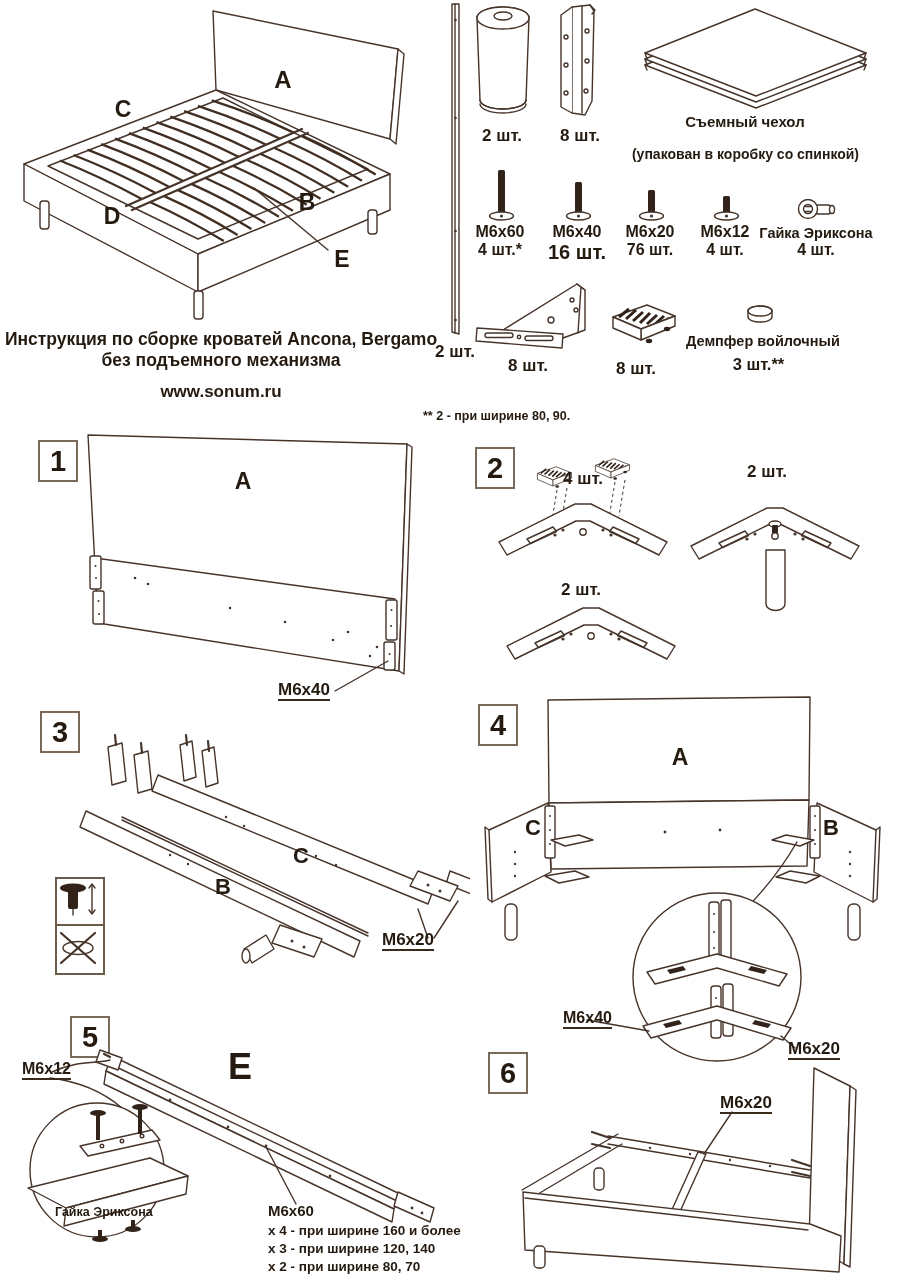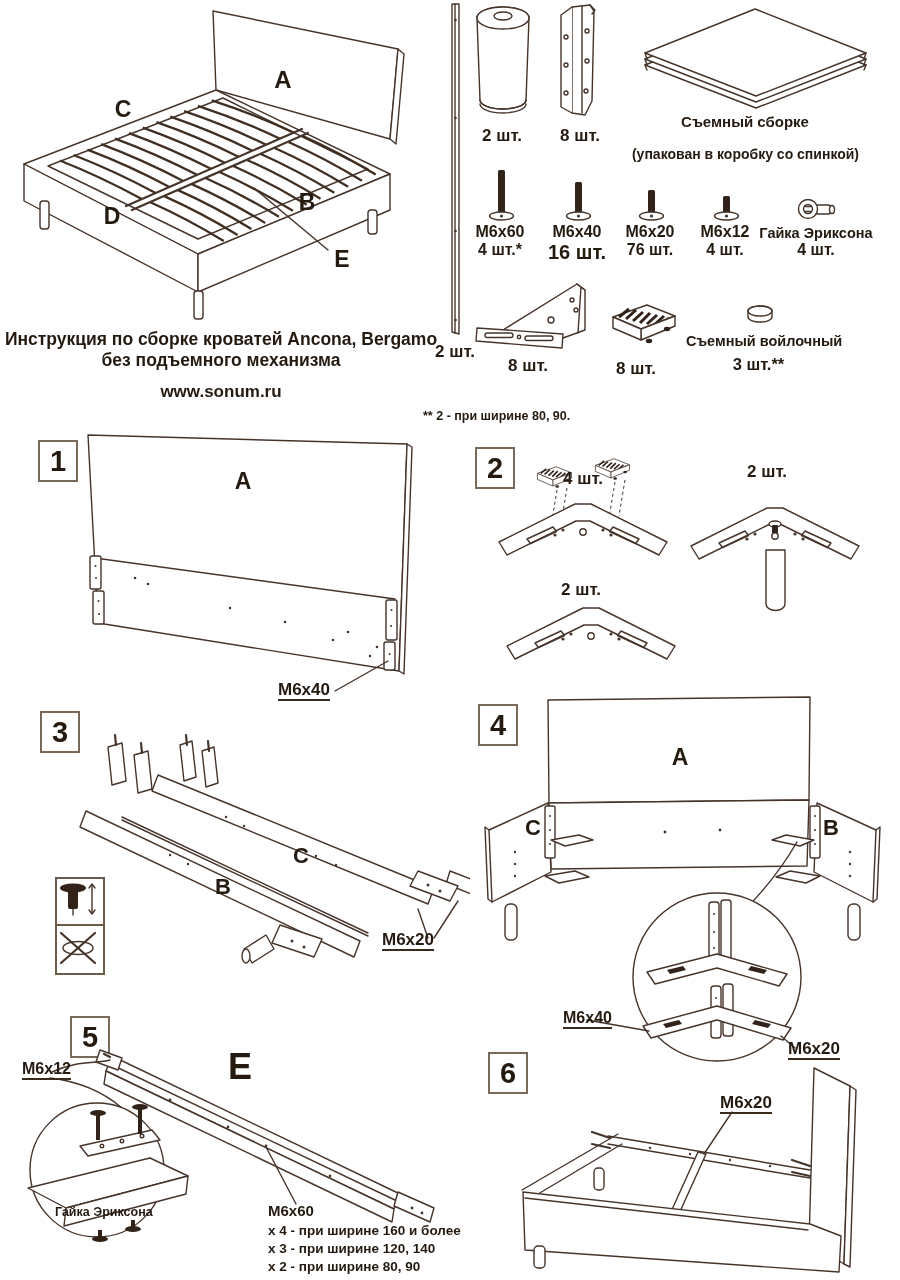--- a/index.html
+++ b/index.html
@@ -141,21 +141,21 @@
   </svg>
   <div class="abs t c" style="left:550px;top:126px;width:60px;font-size:17px">8 шт.</div>
 
   <svg class="abs" style="left:640px;top:5px" width="232" height="106" viewBox="0 0 232 106">
     <polygon class="sw" points="115,16 226,60 116,103 5,60"></polygon>
     <polygon class="sw" points="115,10 226,54 116,97 5,54"></polygon>
     <polygon class="sw" points="115,4 226,48 116,91 5,48"></polygon>
     <path class="s" d="M226,48 l-2,6 m2,0 l-2,6 m2,0 l-2,5"></path>
     <path class="s" d="M5,48 l2,6 m-2,0 l2,6 m-2,0 l2,5"></path>
   </svg>
-  <div class="abs t c" style="left:655px;top:113px;width:180px;font-size:15px">Съемный сборке</div>
+  <div class="abs t c" style="left:655px;top:113px;width:180px;font-size:15px">Съемный чехол</div>
   <div class="abs t c" style="left:618px;top:146px;width:255px;font-size:14px">(упакован в коробку со спинкой)</div>
 
   <svg class="abs" style="left:487px;top:168px" width="28" height="56" viewBox="0 0 28 56">
     <rect class="dk" x="11" y="2" width="7" height="44" rx="1.5"></rect>
     <ellipse class="sw" cx="14.5" cy="48" rx="12" ry="4"></ellipse>
       <circle class="dt" cx="14.5" cy="48" r="1.6"></circle>
   </svg>
   <svg class="abs" style="left:564px;top:180px" width="28" height="44" viewBox="0 0 28 44">
     <rect class="dk" x="11" y="2" width="7" height="32" rx="1.5"></rect>
     <ellipse class="sw" cx="14.5" cy="36" rx="12" ry="4"></ellipse>
@@ -204,21 +204,21 @@
 
   <svg class="abs" style="left:605px;top:300px" width="76" height="48" viewBox="0 0 76 48">
     <use href="#sym-pad"></use>
   </svg>
   <div class="abs t c" style="left:606px;top:359px;width:60px;font-size:17px">8 шт.</div>
 
   <svg class="abs" style="left:744px;top:303px" width="32" height="22" viewBox="0 0 32 22">
     <path class="sw" d="M4,8 a12,5 0 0 1 24,0 l0,6 a12,5 0 0 1 -24,0 z"></path>
     <ellipse class="s" cx="16" cy="8" rx="12" ry="5"></ellipse>
   </svg>
-  <div class="abs t c" style="left:686px;top:333px;width:145px;font-size:14.5px">Съемный войлочный</div>
+  <div class="abs t c" style="left:686px;top:333px;width:145px;font-size:14.5px">Демпфер войлочный</div>
   <div class="abs t c" style="left:686px;top:355px;width:145px;font-size:16.5px">3 шт.**</div>
 
   <div class="abs numbox" style="left:38px;top:440px">
       <span>1</span>
     </div>
   <svg class="abs" style="left:80px;top:428px" width="350" height="278" viewBox="0 0 350 278">
     <polygon class="sw" points="8,7 327,16 319,243 18,195"></polygon>
     <polygon class="sw" points="327,16 332,19 324,246 319,243"></polygon>
     <line class="s" x1="15" y1="130" x2="315" y2="171"></line>
     <rect class="sw" x="10" y="128" width="11" height="33" rx="2"></rect>
@@ -439,21 +439,21 @@
     <rect class="dk" x="131" y="210" width="4" height="8"></rect>
     <ellipse class="dk" cx="133" cy="219" rx="8" ry="3"></ellipse>
   </svg>
   <div class="abs t ul" style="left:22px;top:1061px;font-size:16px">M6x12</div>
   <div class="abs t c" style="left:220px;top:1046px;width:40px;font-size:36px">E</div>
   <div class="abs t c" style="left:55px;top:1205px;width:95px;font-size:12.5px">Гайка Эриксона</div>
   <div class="abs" style="left:268px;top:1202px">
     <div class="t" style="font-size:15px">M6x60</div>
     <div class="t" style="font-size:13.5px;margin-top:4px">x 4 - при ширине 160 и более</div>
     <div class="t" style="font-size:13.5px;margin-top:3px">x 3 - при ширине 120, 140</div>
-    <div class="t" style="font-size:13.5px;margin-top:3px">x 2 - при ширине 80, 90</div>
+    <div class="t" style="font-size:13.5px;margin-top:3px">x 2 - при ширине 80, 70</div>
   </div>
 
   <div class="abs numbox" style="left:488px;top:1052px">
       <span>6</span>
     </div>
   <svg class="abs" style="left:470px;top:1040px" width="430" height="240" viewBox="0 0 430 240">
 
     <polygon class="sw" points="344,28 380,46 374,224 339,202"></polygon>
     <polygon class="sw" points="380,46 386,50 380,227 374,224"></polygon>
 

